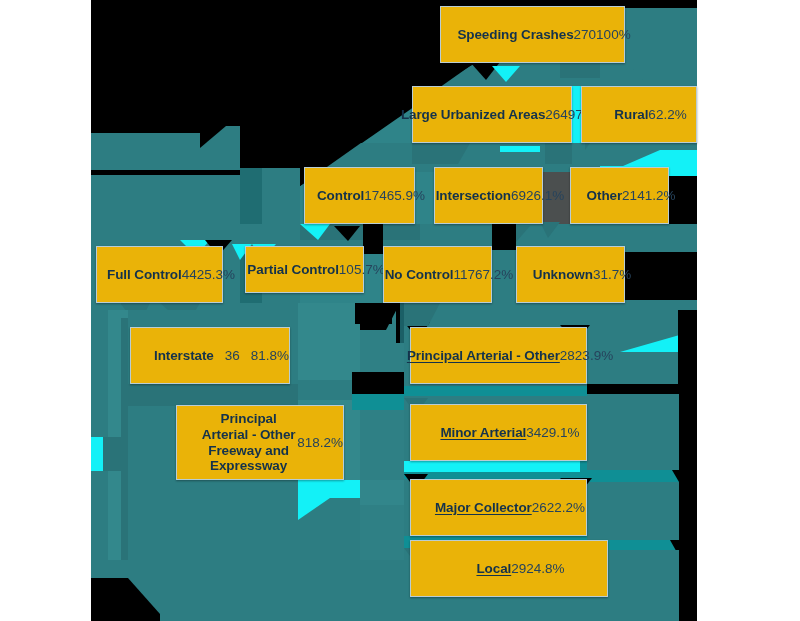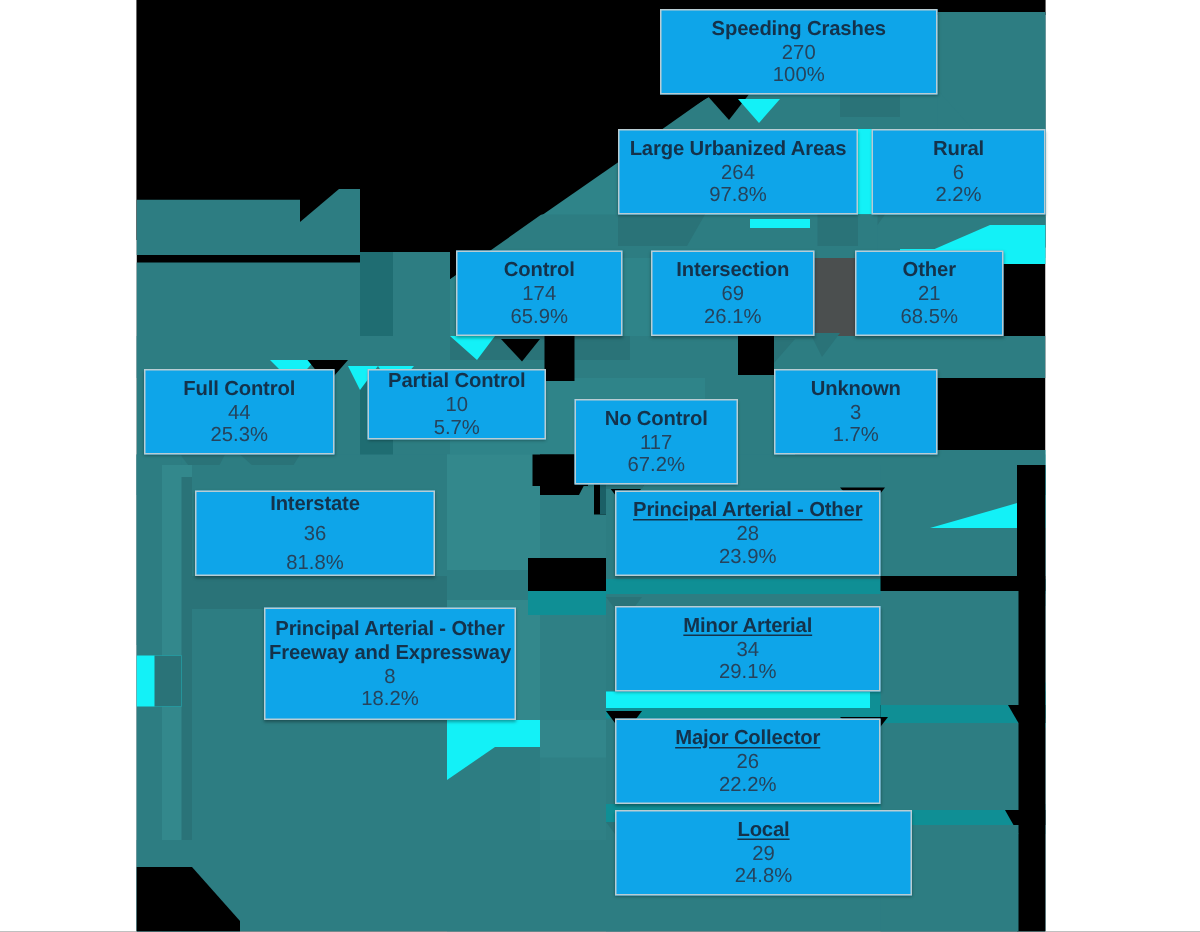--- a/index.html
+++ b/index.html
@@ -8,28 +8,29 @@
     font-family:"Liberation Sans", sans-serif;
     width:800px;height:621px;overflow:hidden;position:relative;
   }
   #canvas{
     position:absolute;left:0;top:0;width:800px;height:621px;
   }
   .svg-layer{position:absolute;left:0;top:0;width:800px;height:621px;}
 
   .node{
     position:absolute;
-    background:#0ea5e9;
+    background:#eab308;
     border:1px solid #b9cdd4;
     box-shadow:0 1px 2px rgba(0,0,0,.35);
-    display:flex;flex-direction:column;align-items:center;justify-content:center;
+    display:flex;flex-direction:row;align-items:center;justify-content:center;
     color:#1b3a52;
     text-align:center;
     box-sizing:border-box;
     line-height:1.18;
+    padding-left:23px;
   }
   .node .nm{
     font-weight:700;font-size:13.5px;color:#14324b;letter-spacing:-0.1px;
     white-space:nowrap;
   }
   .node .nm.wrap{white-space:normal;}
   .node.underlined .nm{text-decoration:underline;text-underline-offset:2px;}
   .node .ct{font-size:13.5px;color:#26435c;font-weight:400;}
   .node .pc{font-size:13.5px;color:#26435c;font-weight:400;}
 </style>
@@ -211,33 +212,33 @@
         <div class="pc">65.9%</div>
       </div>
       <div class="node" style="left: 434px; top: 167px; width: 109px; height: 57px;">
         <div class="nm">Intersection</div>
         <div class="ct">69</div>
         <div class="pc">26.1%</div>
       </div>
       <div class="node" style="left: 570px; top: 167px; width: 99px; height: 57px;">
         <div class="nm">Other</div>
         <div class="ct">21</div>
-        <div class="pc">68.5%</div>
+        <div class="pc">41.2%</div>
       </div>
       <div class="node" style="left: 96px; top: 246px; width: 127px; height: 57px; text-align: right;">
         <div class="nm">Full Control</div>
         <div class="ct">44</div>
         <div class="pc">25.3%</div>
       </div>
       <div class="node" style="left: 245px; top: 246px; width: 119px; height: 47px;">
         <div class="nm">Partial Control</div>
         <div class="ct">10</div>
         <div class="pc">5.7%</div>
       </div>
-      <div class="node" style="left: 383px; top: 246px; width: 109px; height: 57px; margin-top: 20px;">
+      <div class="node" style="left: 383px; top: 246px; width: 109px; height: 57px;">
         <div class="nm">No Control</div>
         <div class="ct">117</div>
         <div class="pc">67.2%</div>
       </div>
       <div class="node" style="left: 516px; top: 246px; width: 109px; height: 57px;">
         <div class="nm">Unknown</div>
         <div class="ct">3</div>
         <div class="pc">1.7%</div>
       </div>
       <div class="node" style="left: 130px; top: 327px; width: 160px; height: 57px; justify-content: space-between;">

